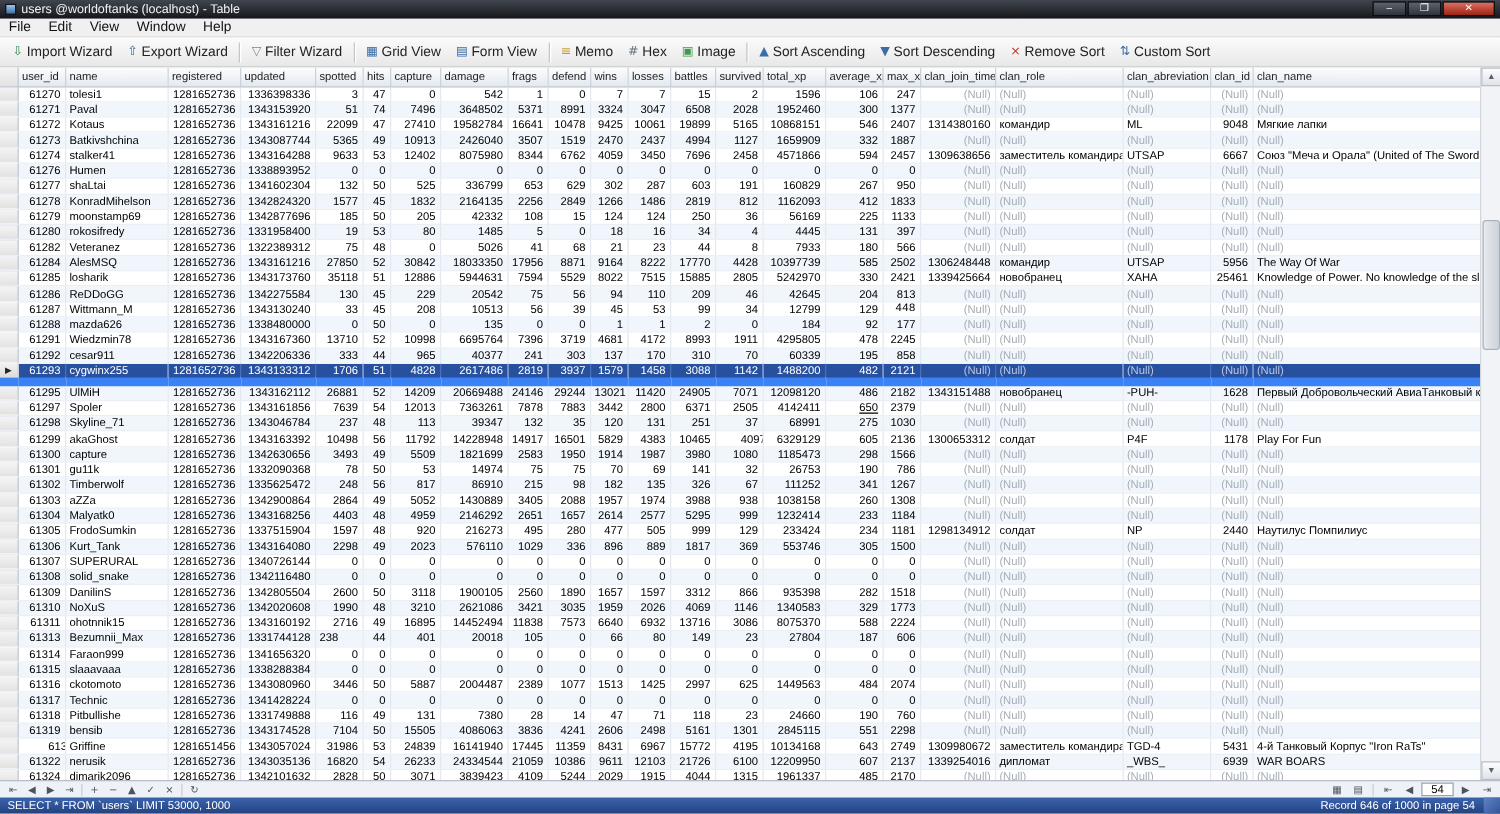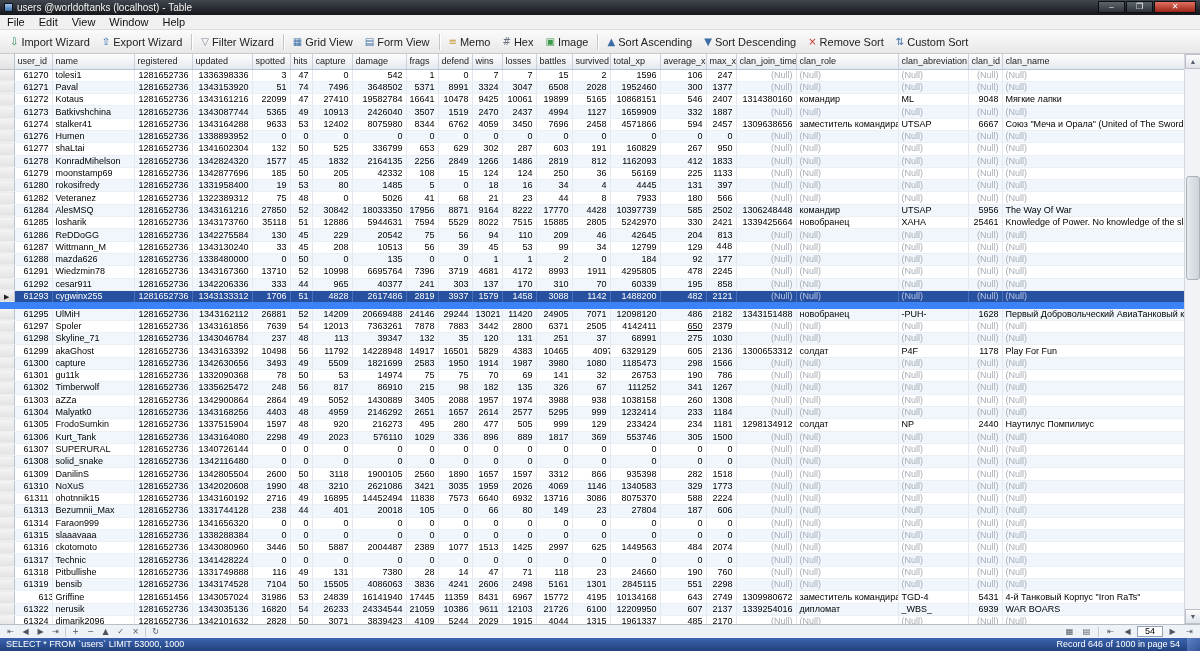--- a/index.html
+++ b/index.html
@@ -1077,21 +1077,21 @@
           <td class="null" style="text-align: left;">(Null)</td>
           <td class="null" style="text-align: right;">(Null)</td>
           <td class="null" style="text-align: left;">(Null)</td>
         </tr>
         <tr class="alt">
           <td class="ind"></td>
           <td style="text-align: right;">61313</td>
           <td style="text-align: left;">Bezumnii_Max</td>
           <td style="text-align: right;">1281652736</td>
           <td style="text-align: right;">1331744128</td>
-          <td style="text-align: right;">238</td>
+          <td style="">238</td>
           <td style="text-align: right;">44</td>
           <td style="text-align: right;">401</td>
           <td style="text-align: right;">20018</td>
           <td style="text-align: right;">105</td>
           <td style="text-align: right;">0</td>
           <td style="text-align: right;">66</td>
           <td style="text-align: right;">80</td>
           <td style="text-align: right;">149</td>
           <td style="text-align: right;">23</td>
           <td style="text-align: right;">27804</td>

